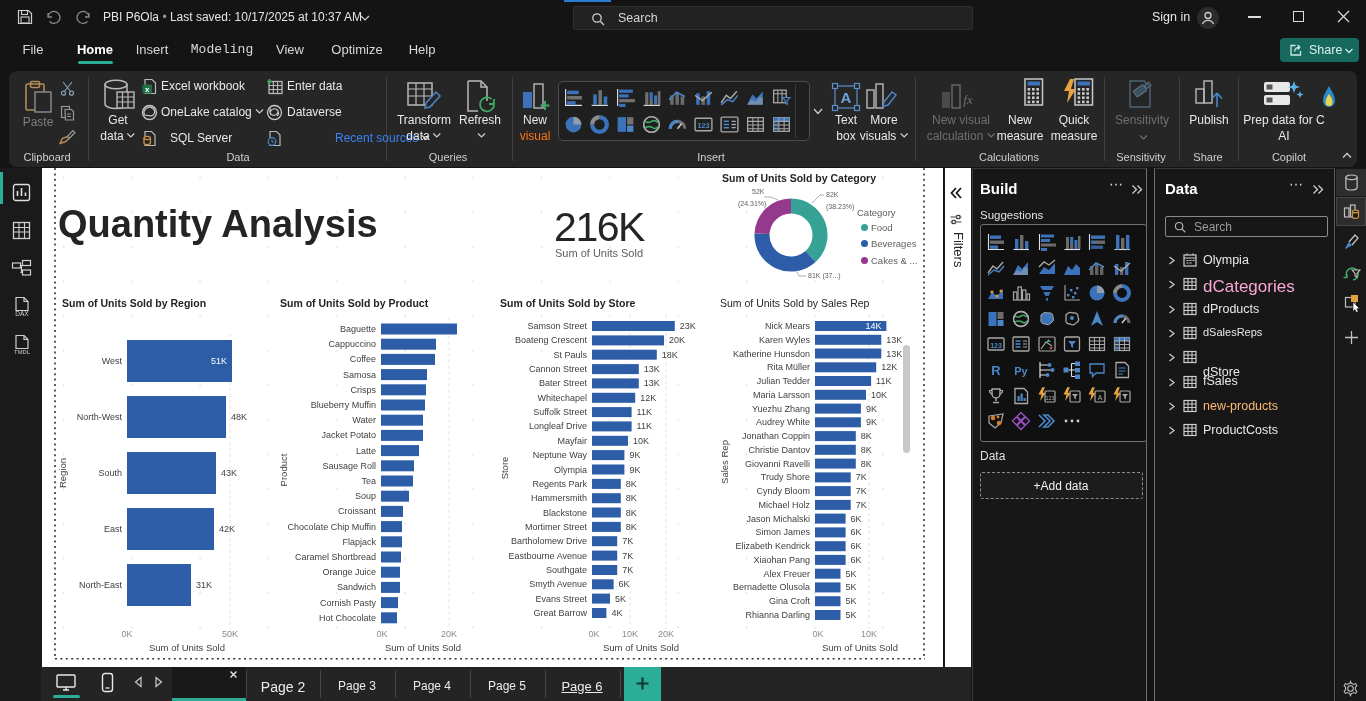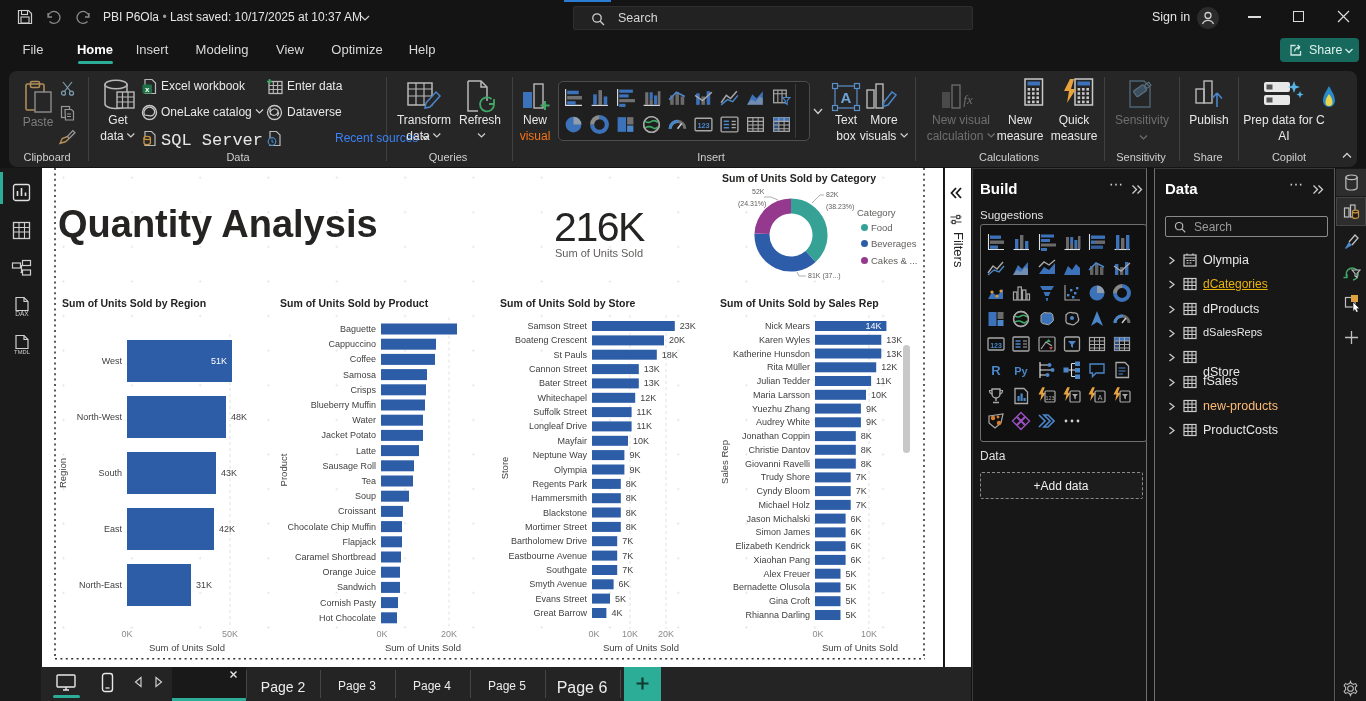--- a/index.html
+++ b/index.html
@@ -39,21 +39,21 @@
 <path d="M6.5 18 a6 6 0 0 1 11 0" fill="none" stroke="#cfcfcf" stroke-width="1.3"></path>
     </svg>
     <div class="abs" style="left:1248px;top:16px;width:13px;height:1.5px;background:#dcdcdc;"></div>
     <div class="abs" style="left:1293px;top:11px;width:11px;height:11px;border:1.2px solid #dcdcdc;"></div>
     <svg class="abs" style="left:1337px;top:10px" width="13" height="13" viewBox="0 0 13 13">
 <path d="M1 1 L12 12 M12 1 L1 12" stroke="#dcdcdc" stroke-width="1.2"></path>
     </svg>
     <div class="abs" style="left:33px;top:42px;transform:translateX(-50%);font-size:13px;font-weight:400;color:#d9d9d9;">File</div>
     <div class="abs" style="left:95px;top:42px;transform:translateX(-50%);font-size:13px;font-weight:600;color:#ffffff;">Home</div>
     <div class="abs" style="left:152px;top:42px;transform:translateX(-50%);font-size:13px;font-weight:400;color:#d9d9d9;">Insert</div>
-    <div class="abs" style="left:222px;top:42px;transform:translateX(-50%);font-size:13px;font-weight:400;color:#d9d9d9;">Modeling</div>
+    <div class="abs" style="left:222px;top:42px;transform:translateX(-50%);font-size:13px;font-weight:400;color:#d9d9d9;font-family:Liberation Mono, monospace;">Modeling</div>
     <div class="abs" style="left:290px;top:42px;transform:translateX(-50%);font-size:13px;font-weight:400;color:#d9d9d9;">View</div>
     <div class="abs" style="left:357px;top:42px;transform:translateX(-50%);font-size:13px;font-weight:400;color:#d9d9d9;">Optimize</div>
     <div class="abs" style="left:422px;top:42px;transform:translateX(-50%);font-size:13px;font-weight:400;color:#d9d9d9;">Help</div>
     <div class="abs" style="left:78px;top:61px;width:35px;height:2.5px;background:#2bad97;border-radius:2px;"></div>
     <div class="abs" style="left:1280px;top:38px;width:79px;height:24px;background:#17695e;border-radius:4px;">
 <svg class="abs" style="left:9px;top:5px" width="15" height="14" viewBox="0 0 15 14">
 <path d="M6.5 2.5 H2 V12 H11.5 V8" fill="none" stroke="#cde8e2" stroke-width="1.3"></path>
 <path d="M5.5 8.5 C6 5.5 8.5 4.2 11 4.2 M11 4.2 L8.6 2 M11 4.2 L8.6 6.4" fill="none" stroke="#cde8e2" stroke-width="1.3"></path>
 </svg>
 <div class="abs" style="left:29px;top:5px;font-size:12.5px;color:#dff0ec;">Share</div>
@@ -119,21 +119,21 @@
 <path d="M3.5 11 a5.5 5.5 0 0 1 9 -6 a4 4 0 0 1 -3 6.8 z" fill="none" stroke="#c9c9c9" stroke-width="1.2"></path>
   </svg>
 <div class="abs" style="left:161px;top:105px;transform:none;font-size:12px;color:#e8e8e8;white-space:nowrap;">OneLake catalog<svg width="9" height="7" viewBox="0 0 9 7" style="display:inline-block;vertical-align:1px;margin-left:3px;">
       <path d="M1 1.5 L4.5 5 L8 1.5" fill="none" stroke="#cfcfcf" stroke-width="1.2"></path>
     </svg></div>
 <svg class="abs" style="left:141px;top:130px" width="17" height="17" viewBox="0 0 17 17">
 <path d="M4 1.5 h6.5 l3.5 3.5 v10.5 h-10 z" fill="none" stroke="#b9b9b9" stroke-width="1.2"></path>
 <path d="M3 8 v5 a3.2 1.6 0 0 0 6.4 0 v-5" fill="#262626" stroke="#c8913f" stroke-width="1.3"></path>
 <ellipse cx="6.2" cy="8" rx="3.2" ry="1.6" fill="#262626" stroke="#c8913f" stroke-width="1.3"></ellipse>
   </svg>
-<div class="abs" style="left:161px;top:131px;transform:none;font-size:17px;color:#e8e8e8;white-space:nowrap;font-family:Liberation Mono, monospace;">SQL Server</div>
+<div class="abs" style="left:170px;top:131px;transform:none;font-size:12px;color:#e8e8e8;white-space:nowrap;">SQL Server</div>
 <svg class="abs" style="left:266px;top:78px" width="18" height="17" viewBox="0 0 18 17">
 <rect x="3" y="3.5" width="13" height="12" fill="none" stroke="#b9b9b9" stroke-width="1.3"></rect>
 <path d="M3 7.5 h13 M3 11.5 h13 M7.3 3.5 v12 M11.6 3.5 v12" stroke="#b9b9b9" stroke-width="1.1"></path>
 <path d="M3.5 1 v5 M1 3.5 h5" stroke="#3fa865" stroke-width="1.6"></path>
   </svg>
 <div class="abs" style="left:287px;top:79px;transform:none;font-size:12px;color:#e8e8e8;white-space:nowrap;">Enter data</div>
 <svg class="abs" style="left:266px;top:104px" width="17" height="17" viewBox="0 0 17 17">
 <circle cx="8.5" cy="8.5" r="7" fill="none" stroke="#c9c9c9" stroke-width="1.3"></circle>
 <path d="M5 11 a4 4 0 1 1 6 1 M11.5 5.5 a4 4 0 1 1 -6.5 -1" stroke="#c9c9c9" stroke-width="1.1" fill="none"></path>
   </svg>
@@ -567,21 +567,21 @@
     <text x="615.0" y="601.6" font-size="9" fill="#3f3f3f" font-family="Liberation Sans">5K</text>
     <rect x="592" y="608.0" width="14.4" height="10" fill="#2d5da7"></rect>
     <text x="587" y="616.0" font-size="9" fill="#3f3f3f" text-anchor="end" font-family="Liberation Sans">Great Barrow</text>
     <text x="611.4" y="616.0" font-size="9" fill="#3f3f3f" font-family="Liberation Sans">4K</text>
     <text x="594" y="637" font-size="9" fill="#8a8a8a" text-anchor="middle" font-family="Liberation Sans">0K</text>
     <text x="630" y="637" font-size="9" fill="#8a8a8a" text-anchor="middle" font-family="Liberation Sans">10K</text>
     <text x="666" y="637" font-size="9" fill="#8a8a8a" text-anchor="middle" font-family="Liberation Sans">20K</text>
     <text x="641" y="651" font-size="9.5" fill="#3f3f3f" text-anchor="middle" font-family="Liberation Sans">Sum of Units Sold</text>
     <text x="508" y="468" font-size="9.5" fill="#3f3f3f" text-anchor="middle" font-family="Liberation Sans" transform="rotate(-90 508 468)">Store</text>
   </svg>
-<div class="abs" style="left:720px;top:297px;font-size:10.5px;font-weight:bold;color:#252423;text-align:center;">Sum of Units Sold by Sales Rep</div>
+<div class="abs" style="left:720px;top:297px;font-size:10.5px;font-weight:normal;color:#252423;text-align:center;">Sum of Units Sold by Sales Rep</div>
 <svg class="abs" style="left:0px;top:0px;pointer-events:none" width="1366" height="701" viewBox="0 0 1366 701">
     <path d="M869 315.0 V629" stroke="#e1e1e1" stroke-width="1" stroke-dasharray="3 3"></path>
     <rect x="815" y="321.0" width="71.4" height="10" fill="#2d5da7"></rect>
     <text x="810" y="329.0" font-size="9" fill="#3f3f3f" text-anchor="end" font-family="Liberation Sans">Nick Mears</text>
     <text x="881.4" y="329.0" font-size="9" fill="#ffffff" text-anchor="end" font-family="Liberation Sans">14K</text>
     <rect x="815" y="334.8" width="66.3" height="10" fill="#2d5da7"></rect>
     <text x="810" y="342.8" font-size="9" fill="#3f3f3f" text-anchor="end" font-family="Liberation Sans">Karen Wyles</text>
     <text x="886.3" y="342.8" font-size="9" fill="#3f3f3f" font-family="Liberation Sans">13K</text>
     <rect x="815" y="348.5" width="66.3" height="10" fill="#2d5da7"></rect>
     <text x="810" y="356.5" font-size="9" fill="#3f3f3f" text-anchor="end" font-family="Liberation Sans">Katherine Hunsdon</text>
@@ -920,21 +920,21 @@
     <path d="M4.5 8.5 h2 M7.5 8.5 h2 M10.5 8.5 h2 M4.5 11 h2 M7.5 11 h2" stroke="#cfcfcf" stroke-width="1.1"></path>
   </svg>
 <div class="abs" style="left:1203px;top:253px;font-size:12.5px;color:#e8e8e8;">Olympia</div>
 <svg class="abs" style="left:1168px;top:280px" width="8" height="9" viewBox="0 0 8 9">
     <path d="M1.5 1 L6 4.5 L1.5 8" fill="none" stroke="#cfcfcf" stroke-width="1.2"></path>
   </svg>
 <svg class="abs" style="left:1182px;top:276px" width="16" height="16" viewBox="0 0 16 16">
     <rect x="2" y="2.5" width="12" height="11" fill="none" stroke="#cfcfcf" stroke-width="1.2"></rect>
     <path d="M2 6 h12 M2 9.5 h12 M6 2.5 v11 M10 2.5 v11" stroke="#cfcfcf" stroke-width="1"></path>
   </svg>
-<div class="abs" style="left:1203px;top:277px;font-size:12px;color:#eab308;text-decoration:underline;">dCategories</div>
+<div class="abs" style="left:1203px;top:277px;font-size:17px;color:#f9a8d4;">dCategories</div>
 <svg class="abs" style="left:1168px;top:305px" width="8" height="9" viewBox="0 0 8 9">
     <path d="M1.5 1 L6 4.5 L1.5 8" fill="none" stroke="#cfcfcf" stroke-width="1.2"></path>
   </svg>
 <svg class="abs" style="left:1182px;top:301px" width="16" height="16" viewBox="0 0 16 16">
     <rect x="2" y="2.5" width="12" height="11" fill="none" stroke="#cfcfcf" stroke-width="1.2"></rect>
     <path d="M2 6 h12 M2 9.5 h12 M6 2.5 v11 M10 2.5 v11" stroke="#cfcfcf" stroke-width="1"></path>
   </svg>
 <div class="abs" style="left:1203px;top:302px;font-size:12.5px;color:#e8e8e8;">dProducts</div>
 <svg class="abs" style="left:1168px;top:329px" width="8" height="9" viewBox="0 0 8 9">
     <path d="M1.5 1 L6 4.5 L1.5 8" fill="none" stroke="#cfcfcf" stroke-width="1.2"></path>
@@ -1030,20 +1030,20 @@
 <div class="abs" style="left:395px;top:670px;width:1px;height:28px;background:#454545;"></div>
 <div class="abs" style="left:470px;top:670px;width:1px;height:28px;background:#454545;"></div>
 <div class="abs" style="left:545px;top:670px;width:1px;height:28px;background:#454545;"></div>
 <div class="abs" style="left:620px;top:670px;width:1px;height:28px;background:#454545;"></div>
 <div class="abs" style="left:172px;top:667px;width:74px;height:34px;background:#191919;"></div>
 <div class="abs" style="left:205px;top:679px;transform:translateX(-50%);font-size:12px;color:#ececec;margin-top:41px;">Page 1</div>
 <div class="abs" style="left:283px;top:679px;transform:translateX(-50%);font-size:14px;color:#ececec;">Page 2</div>
 <div class="abs" style="left:357px;top:679px;transform:translateX(-50%);font-size:12px;color:#ececec;">Page 3</div>
 <div class="abs" style="left:432px;top:679px;transform:translateX(-50%);font-size:12px;color:#ececec;">Page 4</div>
 <div class="abs" style="left:507px;top:679px;transform:translateX(-50%);font-size:12px;color:#ececec;">Page 5</div>
-<div class="abs" style="left:582px;top:679px;transform:translateX(-50%);font-size:16px;color:#ececec;">Page 6</div>
+<div class="abs" style="left:582px;top:679px;transform:translateX(-50%);font-size:13px;color:#ececec;text-decoration:underline;">Page 6</div>
 <svg class="abs" style="left:229px;top:670px" width="9" height="9" viewBox="0 0 9 9">
     <path d="M1.5 1.5 L7.5 7.5 M7.5 1.5 L1.5 7.5" stroke="#e8e8e8" stroke-width="1.4"></path>
   </svg>
 <div class="abs" style="left:172px;top:698px;width:74px;height:3px;background:#2bad97;"></div>
 <div class="abs" style="left:624px;top:667px;width:37px;height:34px;background:#2bad97;"></div>
 <svg class="abs" style="left:635px;top:676px" width="15" height="15" viewBox="0 0 15 15">
     <path d="M7.5 1.5 V13.5 M1.5 7.5 H13.5" stroke="#103b33" stroke-width="2.2"></path>
   </svg>
 </body></html>

